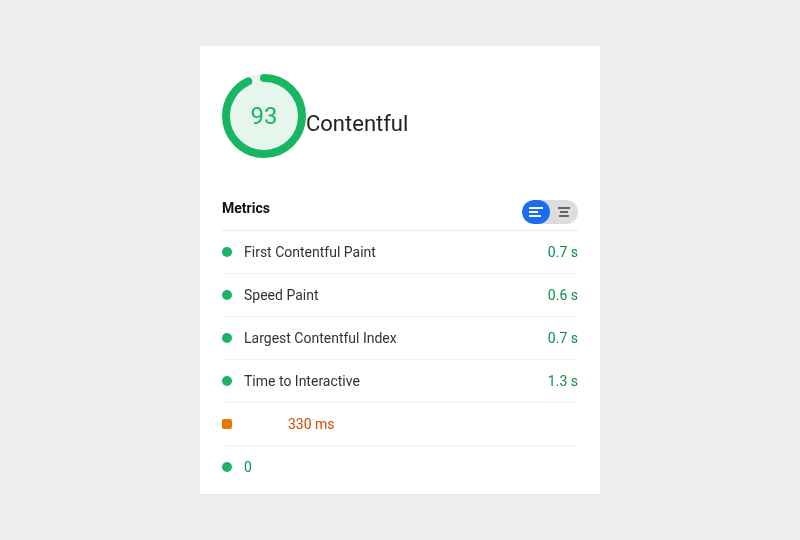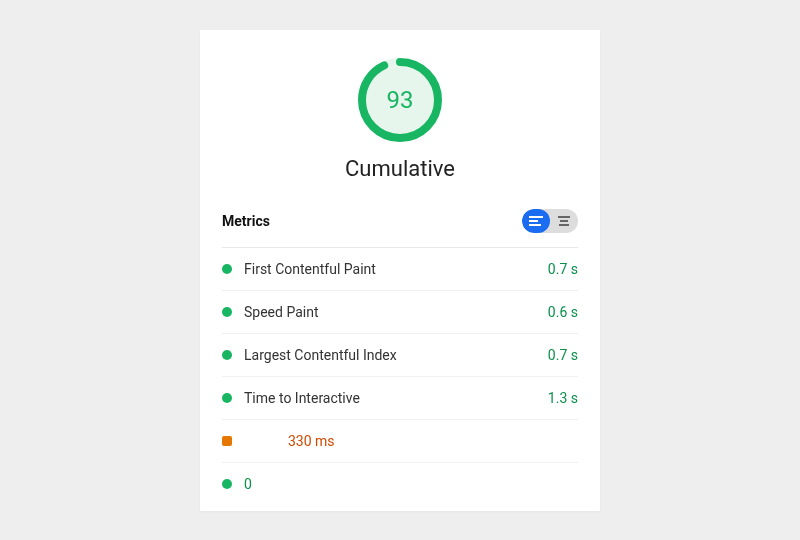--- a/index.html
+++ b/index.html
@@ -13,21 +13,21 @@
       justify-content: center;
     }
     .card {
       background: #fff;
       width: 400px;
       padding: 28px 22px 6px 22px;
       box-shadow: 0 1px 3px rgba(0,0,0,0.04);
     }
     .gauge-wrap {
       display: flex;
-      flex-direction: column;
+      flex-direction: row;
       align-items: center;
       margin-bottom: 22px;
     }
     .gauge {
       position: relative;
       width: 84px;
       height: 84px;
       margin-bottom: 14px;
     }
     .gauge svg { transform: rotate(-90deg); }
@@ -45,22 +45,21 @@
       color: #18b663;
     }
     .gauge-title {
       font-size: 22px;
       font-weight: 400;
       color: #222;
     }
     .metrics-header {
       display: flex;
       justify-content: space-between;
-      align-items: center;
-      padding: 6px 0 14px 0;
+      padding: 6px 0 6px 0;
       border-bottom: 1px solid #e8e8e8;
     }
     .metrics-title {
       font-size: 14px;
       font-weight: 700;
       color: #111;
     }
     .toggle {
       display: flex;
       background: #ddd;
@@ -107,21 +106,21 @@
 
   <div class="gauge-wrap">
     <div class="gauge">
       <svg width="84" height="84" viewBox="0 0 84 84">
         <circle class="gauge-bg" cx="42" cy="42" r="34"></circle>
         <circle class="gauge-track" cx="42" cy="42" r="38"></circle>
         <circle id="gauge-arc" class="gauge-arc" cx="42" cy="42" r="38" stroke-dasharray="238.76" stroke-dashoffset="16.71"></circle>
       </svg>
       <div class="gauge-text">93</div>
     </div>
-    <div class="gauge-title">Cumulative</div>
+    <div class="gauge-title">Contentful</div>
   </div>
 
   <div class="metrics-header">
     <div class="metrics-title">Metrics</div>
     <div class="toggle">
       <div class="toggle-btn active">
         <svg width="14" height="10" viewBox="0 0 14 10">
           <rect x="0" y="0" width="14" height="2" fill="#fff"></rect>
           <rect x="0" y="4" width="9" height="2" fill="#fff"></rect>
           <rect x="0" y="8" width="12" height="2" fill="#fff"></rect>

